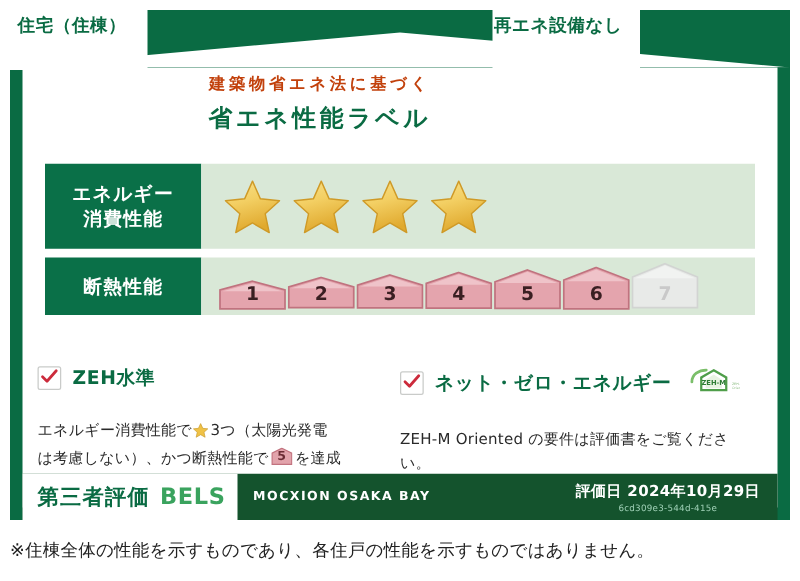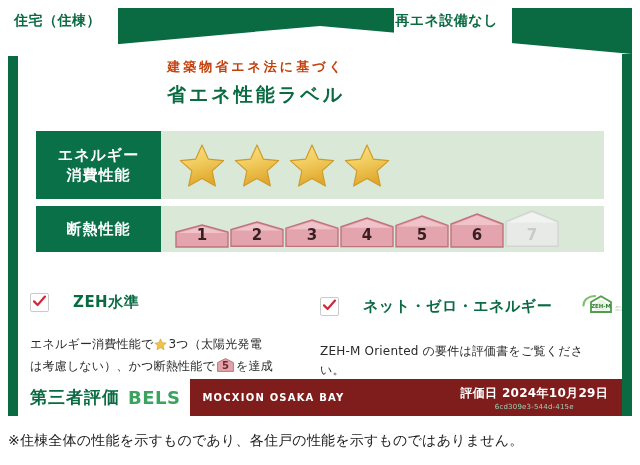--- a/index.html
+++ b/index.html
@@ -94,21 +94,21 @@
   }
   .house.on .num{color:#3a1f22;}
   .house.off .num{color:#c9c9c9;}
 
   
   .criteria{
     position:absolute;left:30px;top:293px;width:580px;
     display:flex;z-index:6;
   }
   .crit-col{width:290px;box-sizing:border-box;padding-right:10px;}
-  .crit-head{display:flex;align-items:center;gap:24px;}
+  .crit-head{display:flex;align-items:center;gap:9px;}
   .checkbox{
     width:17px;height:17px;border:1.5px solid #c9cbc9;background:#fff;
     border-radius:2px;flex:0 0 auto;position:relative;
   }
   .checkbox svg{position:absolute;left:1px;top:0px;}
   .crit-title{
     font-size:15px;font-weight:bold;color:#0a6b43;letter-spacing:0.5px;
     white-space:nowrap;
   }
   .zehm-logo{margin-left:4px;flex:0 0 auto;}
@@ -122,21 +122,21 @@
     width:17px;height:14px;position:relative;
   }
   .inline-badge .bn{
     position:absolute;left:0;right:0;bottom:0px;text-align:center;
     font-size:10px;font-weight:bold;color:#6b2b33;line-height:12px;
   }
 
   
   .bels-bar{
     position:absolute;left:18px;top:379px;width:604px;height:37px;
-    background:#7f1d1d;z-index:7;display:flex;align-items:center;
+    background:#14532d;z-index:7;display:flex;align-items:center;
   }
   .bels-white{
     background:#ffffff;height:37px;display:flex;align-items:center;
     padding:0 10px 0 12px;box-sizing:border-box;
   }
   .bels-jp{font-size:17px;font-weight:bold;color:#0a6b43;letter-spacing:1px;}
   .bels-en{
     font-size:18px;font-weight:bold;color:#3aa35e;letter-spacing:0.5px;margin-left:8px;
   }
   .bels-project{

